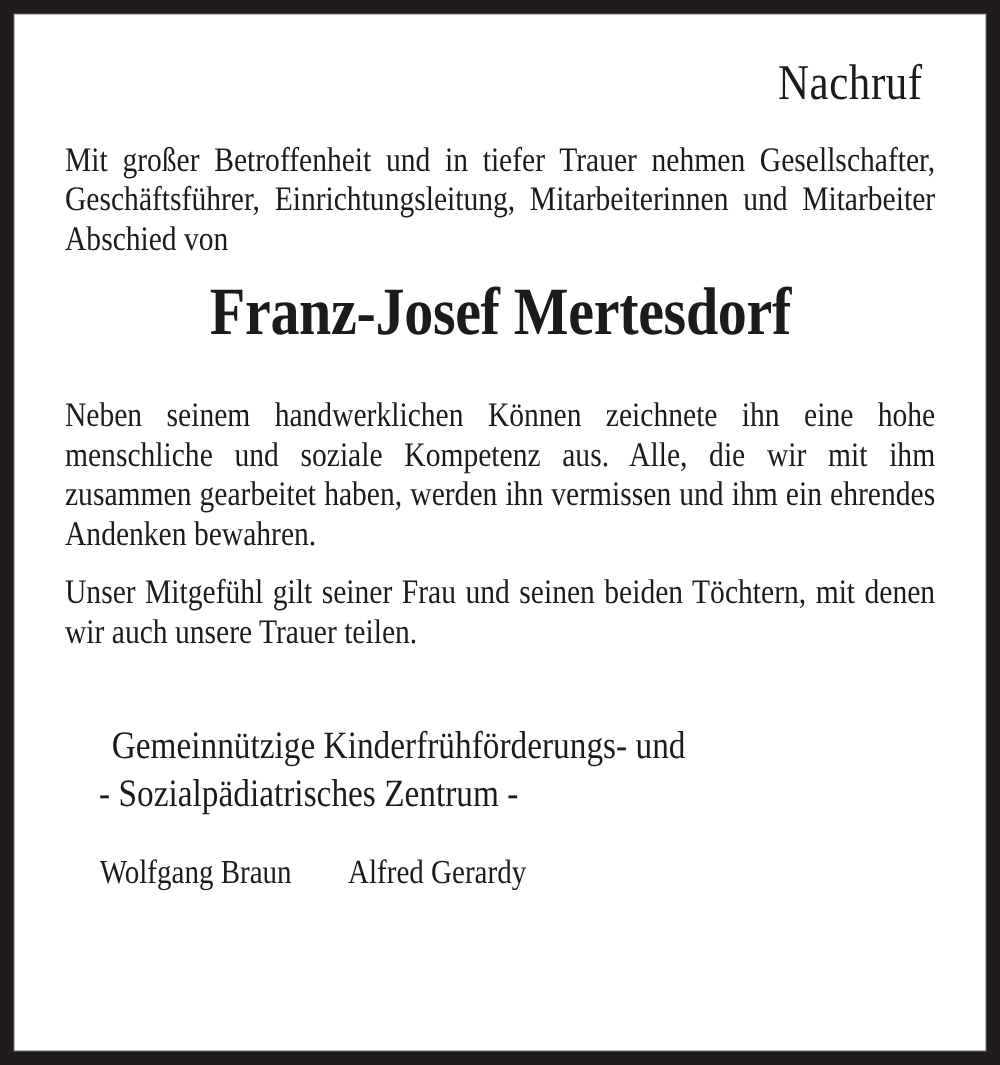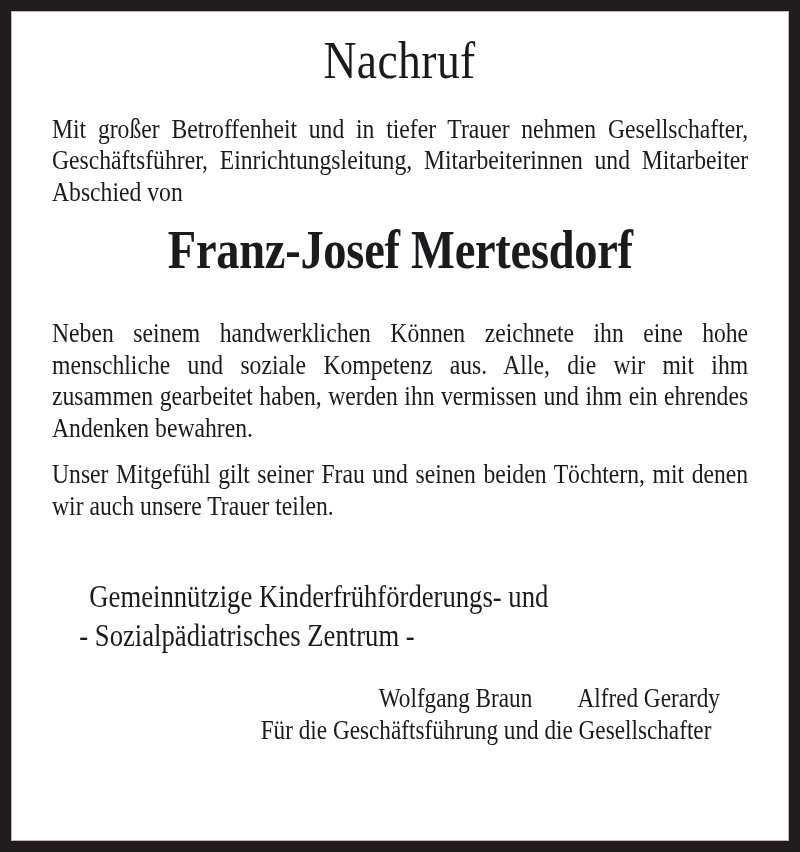--- a/index.html
+++ b/index.html
@@ -44,25 +44,25 @@
     transform-origin: left center;
     width: 116.3%;
   }
   .cond-center {
     transform: scaleX(0.86);
     transform-origin: center center;
   }
 
   
   #title {
-    text-align: center;
-    font-size: 53px;
+    text-align: right;
+    font-size: 40px;
     line-height: 1;
     font-weight: 400;
-    padding-top: 22px;
+    padding-top: 34px;
     letter-spacing: 0.5px;
   }
 
   
   .para {
     font-size: 27.5px;
     line-height: 1.145;
     text-align: justify;
     text-justify: inter-word;
     margin: 0;
@@ -97,21 +97,21 @@
     line-height: 1.26;
     margin-top: 56px;
   }
   #organisation .org-line {
     display: block;
   }
 
   
   #signatories-primary {
     margin-top: 28px;
-    text-align: right;
+    text-align: left;
     font-size: 27px;
     line-height: 1.18;
   }
   #signatories-primary .names {
     display: block;
     white-space: pre;
   }
   #signatories-primary .role {
     display: block;
   }
@@ -144,18 +144,17 @@
         <span class="cond" style="display:inline-block;">Unser Mitgefühl gilt seiner Frau und seinen beiden Töchtern, mit denen wir auch unsere Trauer teilen.</span>
       </p>
 
       <div id="organisation">
         <span class="org-line"><span class="cond-center" style="display:inline-block;">Gemeinnützige Kinderfrühförderungs- und</span></span>
         <span class="org-line"><span class="cond-center" style="display:inline-block;">- Sozialpädiatrisches Zentrum -</span></span>
       </div>
 
       <div id="signatories-primary">
         <span class="names"><span class="cond-center" style="display:inline-block;">Wolfgang Braun        Alfred Gerardy</span></span>
-        <span class="role"><span class="cond-center" style="display:inline-block;">Für die Geschäftsführung und die Gesellschafter</span></span>
       </div>
 
     </div>
   </div>
 </div>
 
 </body></html>

